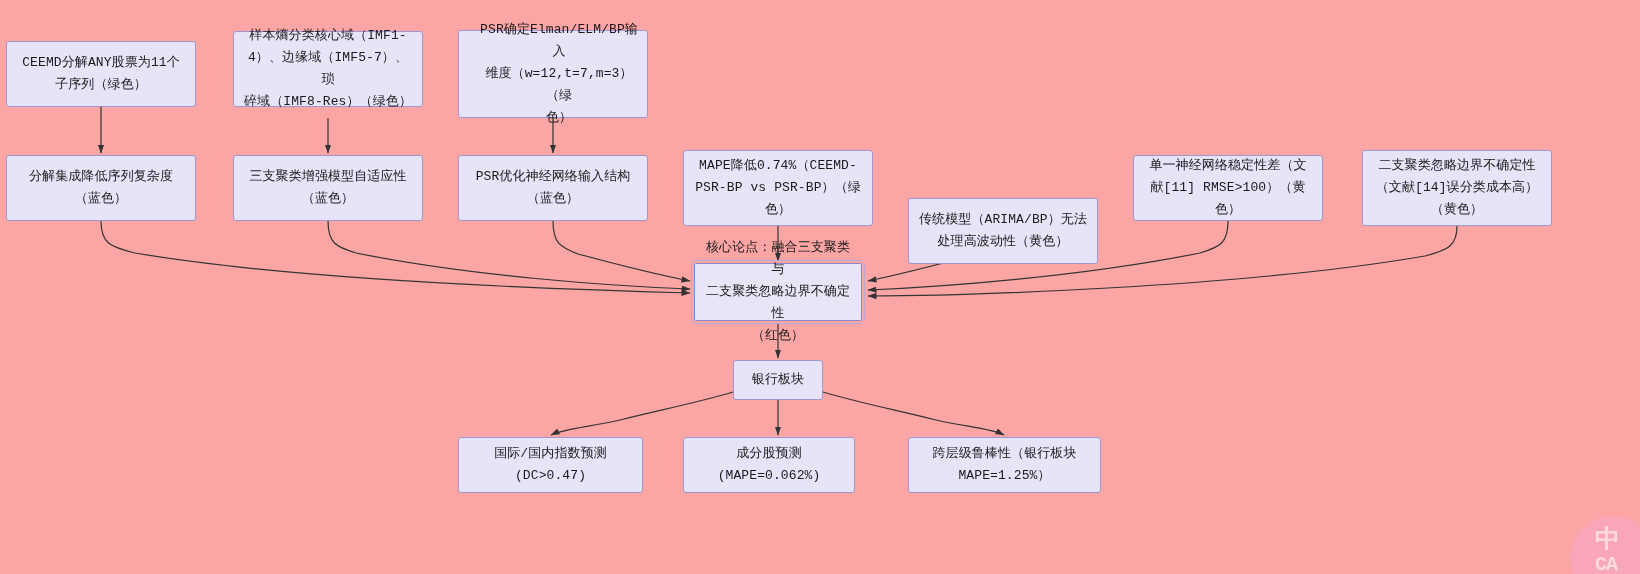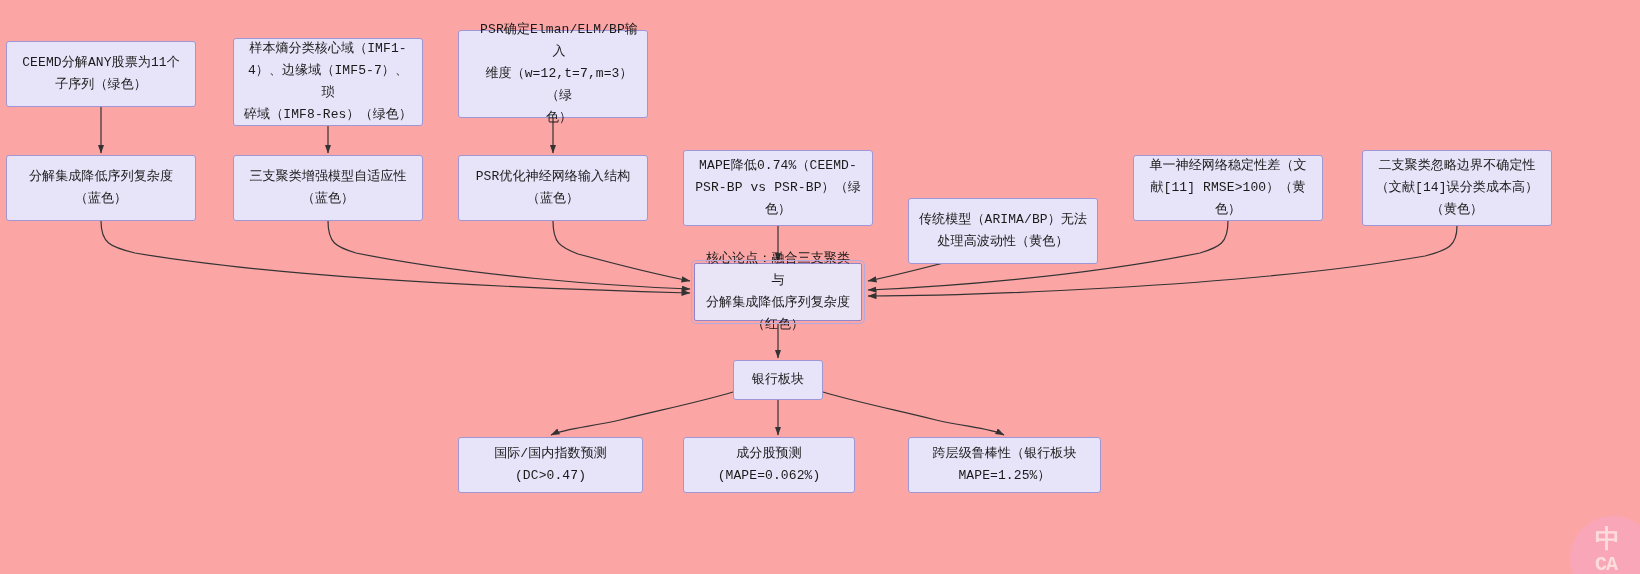--- a/index.html
+++ b/index.html
@@ -109,21 +109,21 @@
       <path d="M733,392 C700,402 660,410 620,420 C590,427 566,428 551,435"></path>
       <path d="M778,400 L778,435"></path>
       <path d="M823,392 C856,402 896,410 936,420 C966,427 990,428 1004,435"></path>
     </g>
   </svg>
 
   <div class="node" style="left:6px; top:41px; width:190px; height:66px;">
     <span>CEEMD分解ANY股票为11个
 子序列（绿色）</span>
   </div>
-  <div class="node" style="left:233px; top:38px; width:190px; height:88px;">
+  <div class="node" style="left:233px; top:31px; width:190px; height:76px;">
     <span>样本熵分类核心域（IMF1-
 4）、边缘域（IMF5-7）、琐
 碎域（IMF8-Res）（绿色）</span>
   </div>
   <div class="node" style="left:458px; top:30px; width:190px; height:88px;padding-left:20px;">
     <span>PSR确定Elman/ELM/BP输入
 维度（w=12,t=7,m=3）（绿
 色）</span>
   </div>
 
@@ -153,21 +153,21 @@
 献[11] RMSE&gt;100）（黄色）</span>
   </div>
   <div class="node" style="left:1362px; top:150px; width:190px; height:76px;">
     <span>二支聚类忽略边界不确定性
 （文献[14]误分类成本高）
 （黄色）</span>
   </div>
 
   <div class="node core" style="left:694px; top:263px; width:168px; height:58px;">
     <span>核心论点：融合三支聚类与
-分解集成降低序列复杂度
+二支聚类忽略边界不确定性
 （红色）</span>
   </div>
 
   <div class="node" style="left:733px; top:360px; width:90px; height:40px;">
     <span>银行板块</span>
   </div>
 
   <div class="node" style="left:458px; top:437px; width:185px; height:56px;">
     <span>国际/国内指数预测
 (DC&gt;0.47)</span>

